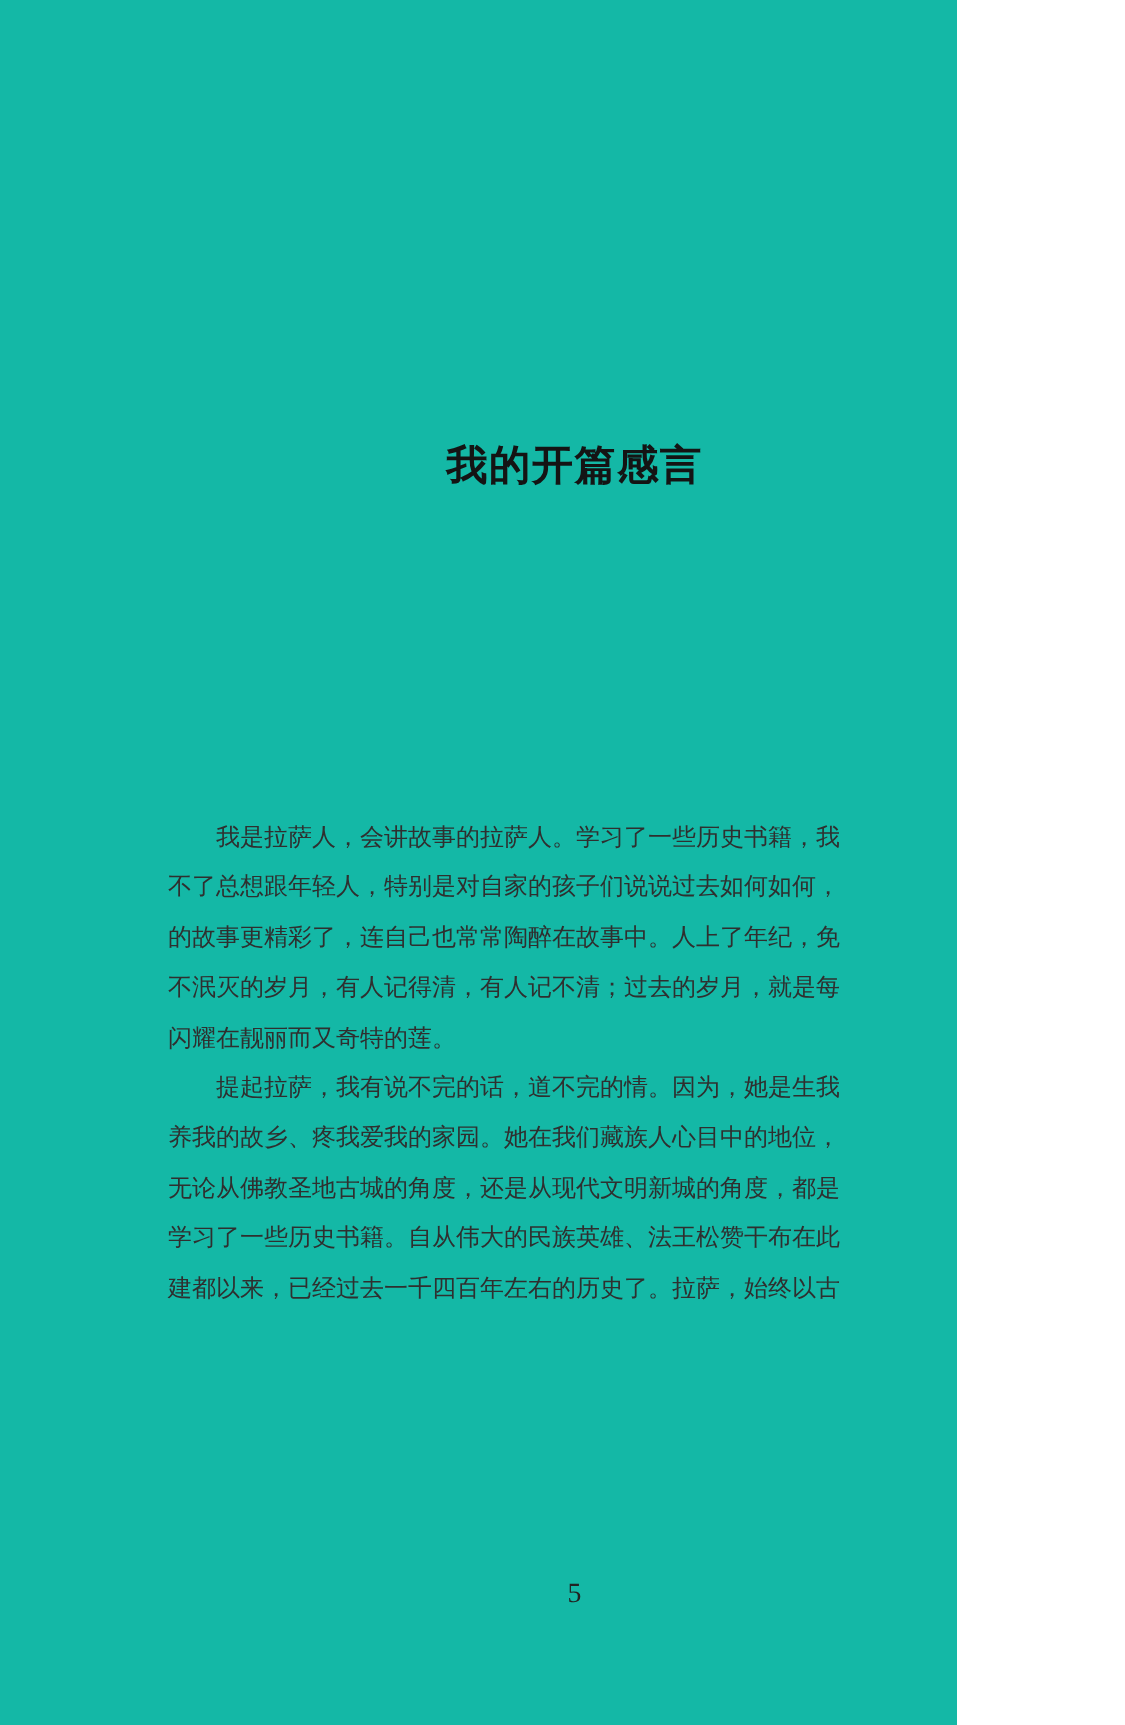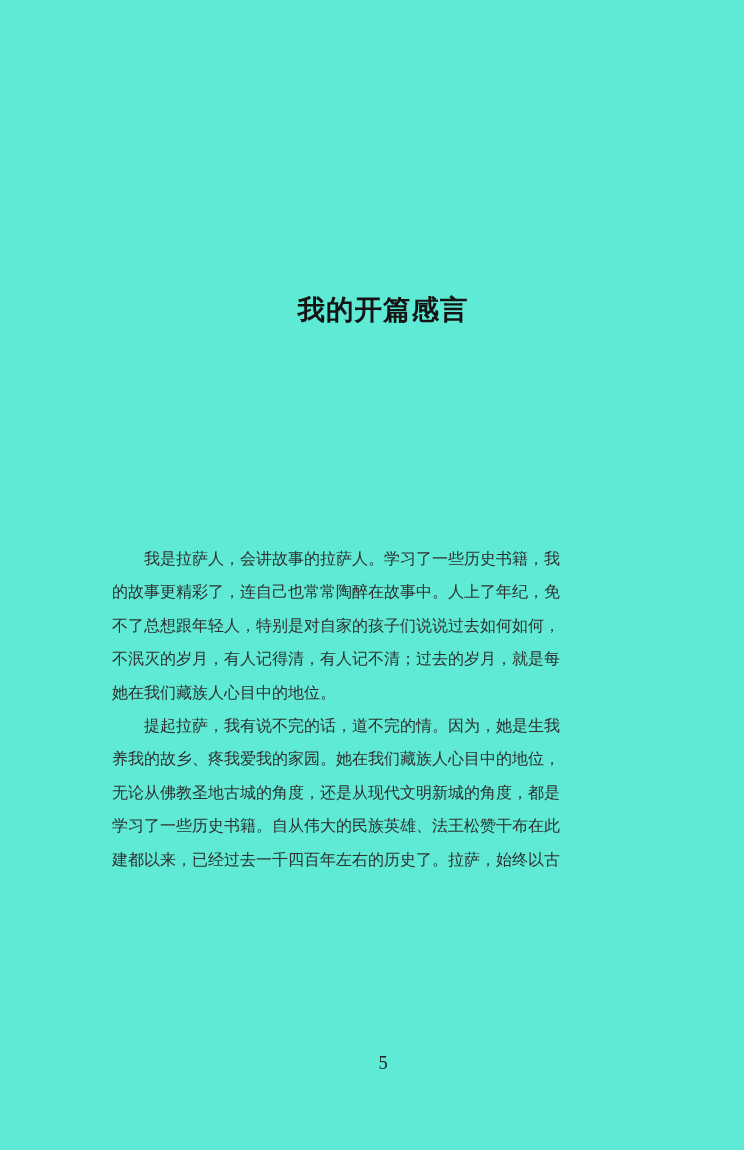--- a/index.html
+++ b/index.html
@@ -2,23 +2,23 @@
 <html><head>
 <meta charset="utf-8">
 <style>
   html, body {
     margin: 0;
     padding: 0;
     background: #ffffff;
   }
   .page {
     position: relative;
-    width: 744px;
+    width: 638px;
     height: 1150px;
-    background: #5eead4;
+    background: #14b8a6;
     overflow: hidden;
     font-family: "Liberation Serif", "DejaVu Serif", serif;
   }
   .chapter-title {
     position: absolute;
     top: 292px;
     left: 108px;
     width: 550px;
     text-align: center;
     font-size: 27.5px;
@@ -56,24 +56,24 @@
   }
 </style>
 </head>
 <body>
 
 <div class="page">
   <div class="chapter-title">我的开篇感言</div>
 
   <div class="body-text">
       <div class="line indent">我是拉萨人，会讲故事的拉萨人。学习了一些历史书籍，我</div>
+      <div class="line">不了总想跟年轻人，特别是对自家的孩子们说说过去如何如何，</div>
       <div class="line">的故事更精彩了，连自己也常常陶醉在故事中。人上了年纪，免</div>
-      <div class="line">不了总想跟年轻人，特别是对自家的孩子们说说过去如何如何，</div>
       <div class="line">不泯灭的岁月，有人记得清，有人记不清；过去的岁月，就是每</div>
-      <div class="line">她在我们藏族人心目中的地位。</div>
+      <div class="line">闪耀在靓丽而又奇特的莲。</div>
       <div class="line indent">提起拉萨，我有说不完的话，道不完的情。因为，她是生我</div>
       <div class="line">养我的故乡、疼我爱我的家园。她在我们藏族人心目中的地位，</div>
       <div class="line">无论从佛教圣地古城的角度，还是从现代文明新城的角度，都是</div>
       <div class="line">学习了一些历史书籍。自从伟大的民族英雄、法王松赞干布在此</div>
       <div class="line">建都以来，已经过去一千四百年左右的历史了。拉萨，始终以古</div>
     </div>
 
   <div class="page-number">5</div>
 </div>
 

